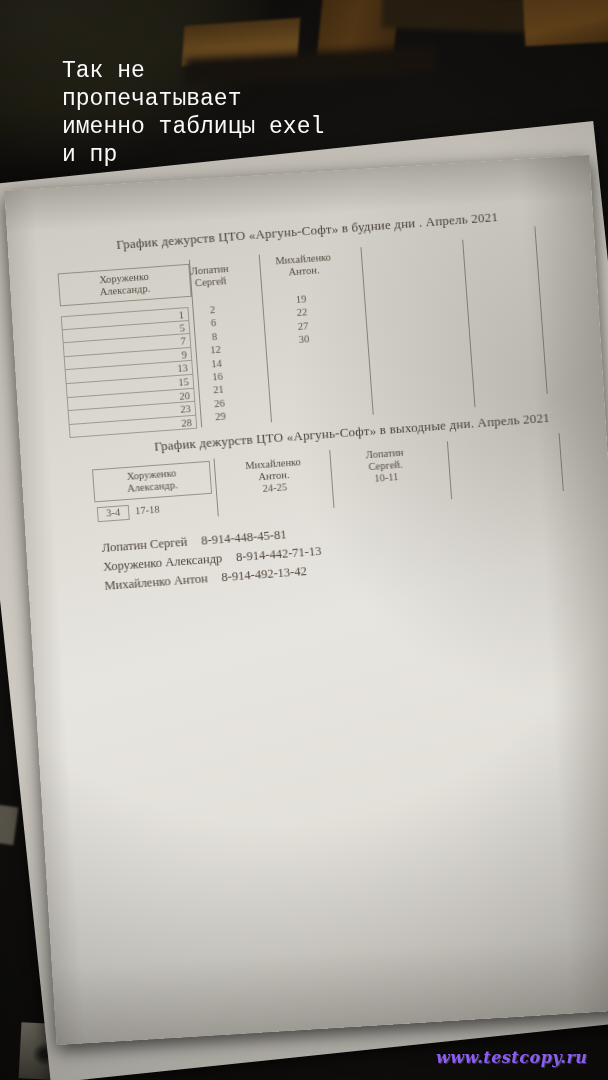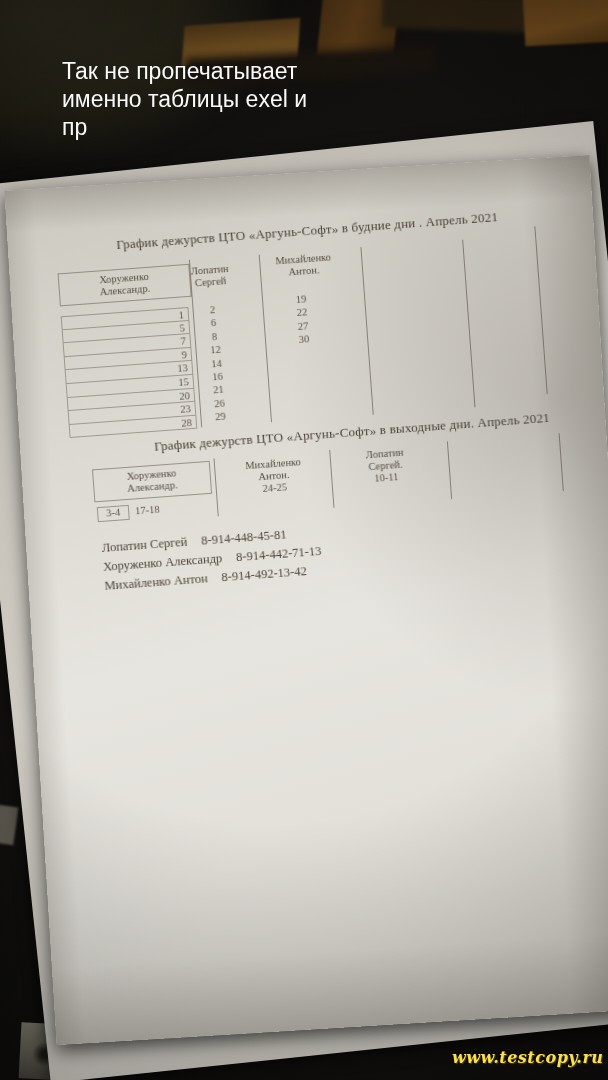--- a/index.html
+++ b/index.html
@@ -73,25 +73,25 @@
   .wk-val{color:#5d5246;}
   .wk-box{display:inline-block;border:1px solid rgba(110,102,88,.6);
     padding:0 8px 1px 8px;margin-right:6px;}
   .contacts{position:absolute;left:90px;top:524px;font-size:12.5px;
     line-height:19px;color:#4f463c;white-space:nowrap;}
   .contact-row .sep{display:inline-block;width:14px;}
   
   .vignette{position:absolute;inset:0;
     background:radial-gradient(circle at 45% 42%, rgba(0,0,0,0) 52%, rgba(0,0,0,.28) 100%);}
   .note{position:absolute;left:62px;top:57px;width:264px;
-    font-family:Liberation Sans, sans-serif;font-size:23px;line-height:28px;
+    font-family:Liberation Mono, monospace;font-size:23px;line-height:28px;
     color:#fafafa;}
-  .watermark{position:absolute;left:452px;top:1048px;
+  .watermark{position:absolute;left:436px;top:1048px;
     font-family:"DejaVu Serif",serif;font-style:italic;font-weight:bold;
-    font-size:16px;letter-spacing:.5px;color:#fde047;
+    font-size:16px;letter-spacing:.5px;color:#8b5cf6;
     text-shadow:1px 1px 1px rgba(150,144,132,.4), -1px -1px 1px rgba(0,0,0,.9);}
 </style>
 </head>
 <body>
 
 <div class="scene">
 
   <div class="floor-patch"></div>
   <div class="cardboard-1"></div>
   <div class="cardboard-2"></div>

